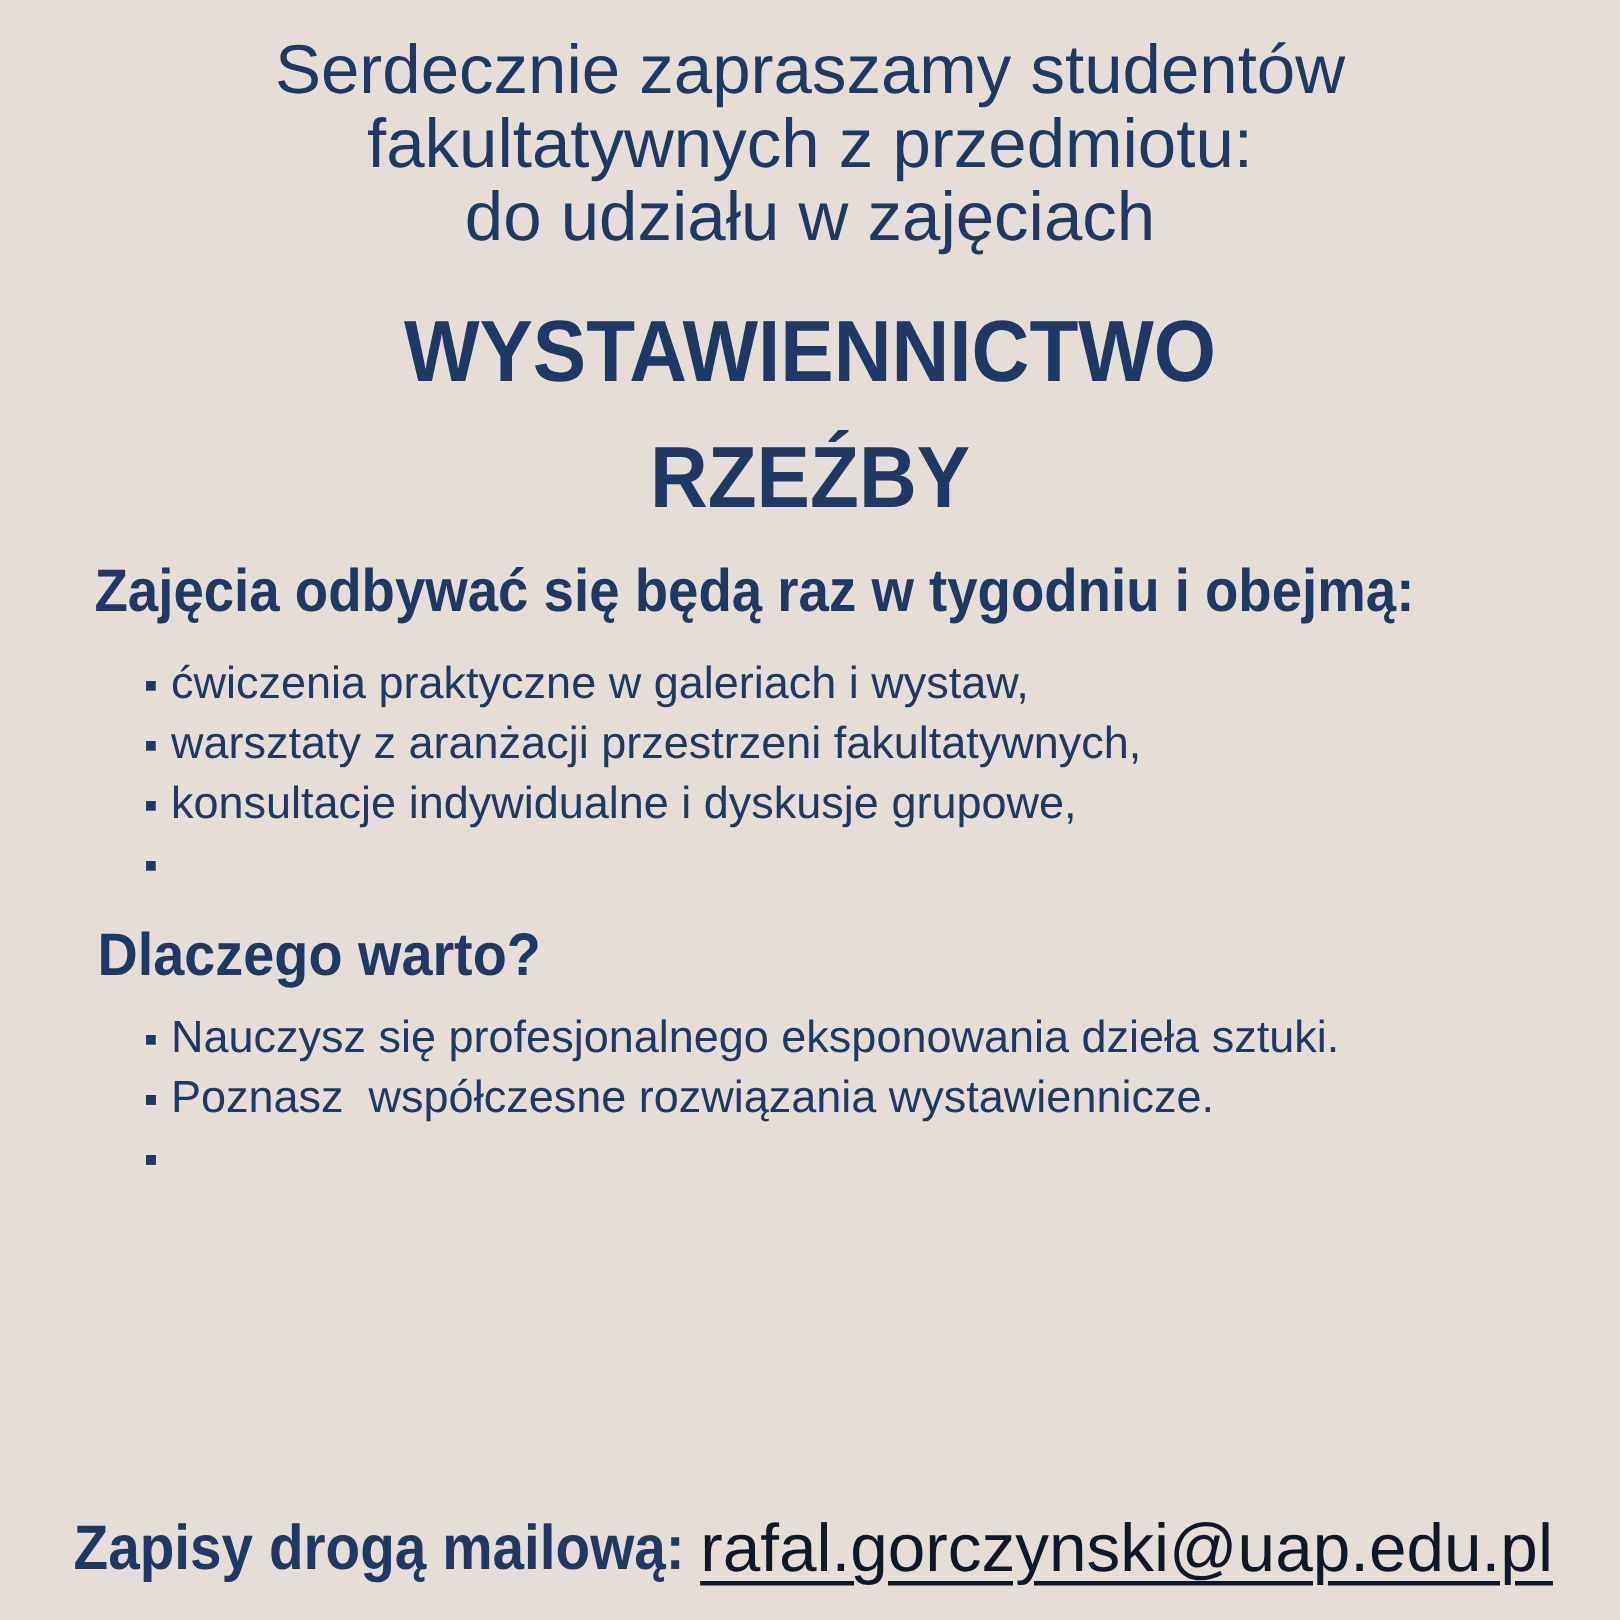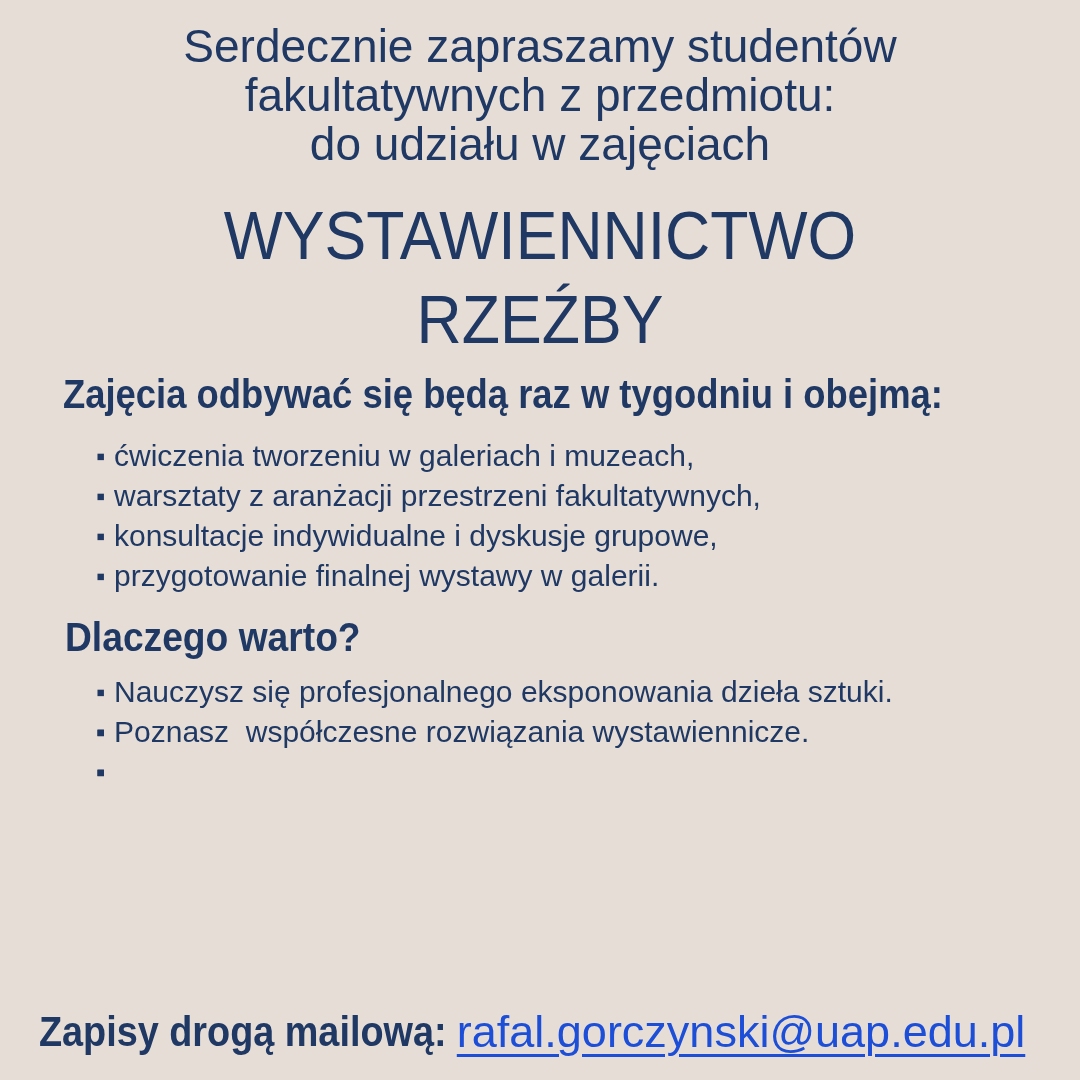--- a/index.html
+++ b/index.html
@@ -20,22 +20,22 @@
     font-size: 46px;
     line-height: 49px;
     font-weight: 400;
   }
   
   .course-title {
     position: absolute;
     top: 193px; left: 0; right: 0;
     margin: 0;
     text-align: center;
-    font-weight: 400;
-    font-size: 68px;
+    font-weight: 700;
+    font-size: 58px;
     line-height: 84px;
     letter-spacing: 0px;
   }
   .course-title .title-line {
     transform: scaleX(0.92);
     transform-origin: 50% 50%;
   }
   
   .section-heading {
     position: absolute;
@@ -74,38 +74,38 @@
   .bullet {
     position: absolute;
     left: 0; top: 0;
     font-size: 26px;
     line-height: 40px;
   }
   .item-text { white-space: pre-wrap; }
   
   .footer {
     position: absolute;
-    top: 1006px; left: 39px;
+    top: 1006px; left: 49px;
     display: flex;
     align-items: center;
     white-space: nowrap;
   }
   .footer-label {
     display: inline-block;
     font-weight: 700;
     font-size: 42px;
     line-height: 52px;
     transform: scaleX(0.90);
     transform-origin: 0 50%;
     margin-right: -35px;
   }
   .footer-email {
     font-size: 45px;
     line-height: 52px;
-    color: #1d4ed8;
+    color: #0f172a;
     text-decoration: underline;
     text-decoration-thickness: 3px;
     text-underline-offset: 7px;
     cursor: pointer;
   }
 </style>
 </head>
 <body>
 
 <div class="poster">
@@ -119,33 +119,32 @@
   <h1 class="course-title">
     <div class="title-line">WYSTAWIENNICTWO</div>
     <div class="title-line">RZEŹBY</div>
   </h1>
 
   <h2 class="section-heading heading-schedule">Zajęcia odbywać się będą raz w tygodniu i obejmą:</h2>
 
   <ul class="bullet-list list-schedule">
     <li>
       <span class="bullet">▪</span>
-      <span class="item-text">ćwiczenia tworzeniu w galeriach i muzeach,</span>
+      <span class="item-text">ćwiczenia praktyczne w galeriach i wystaw,</span>
     </li>
     <li>
       <span class="bullet">▪</span>
       <span class="item-text">warsztaty z aranżacji przestrzeni fakultatywnych,</span>
     </li>
     <li>
       <span class="bullet">▪</span>
       <span class="item-text">konsultacje indywidualne i dyskusje grupowe,</span>
     </li>
     <li>
       <span class="bullet">▪</span>
-      <span class="item-text">przygotowanie finalnej wystawy w galerii.</span>
     </li>
   </ul>
 
   <h2 class="section-heading heading-benefits">Dlaczego warto?</h2>
 
   <ul class="bullet-list list-benefits">
     <li>
       <span class="bullet">▪</span>
       <span class="item-text">Nauczysz się profesjonalnego eksponowania dzieła sztuki.</span>
     </li>

